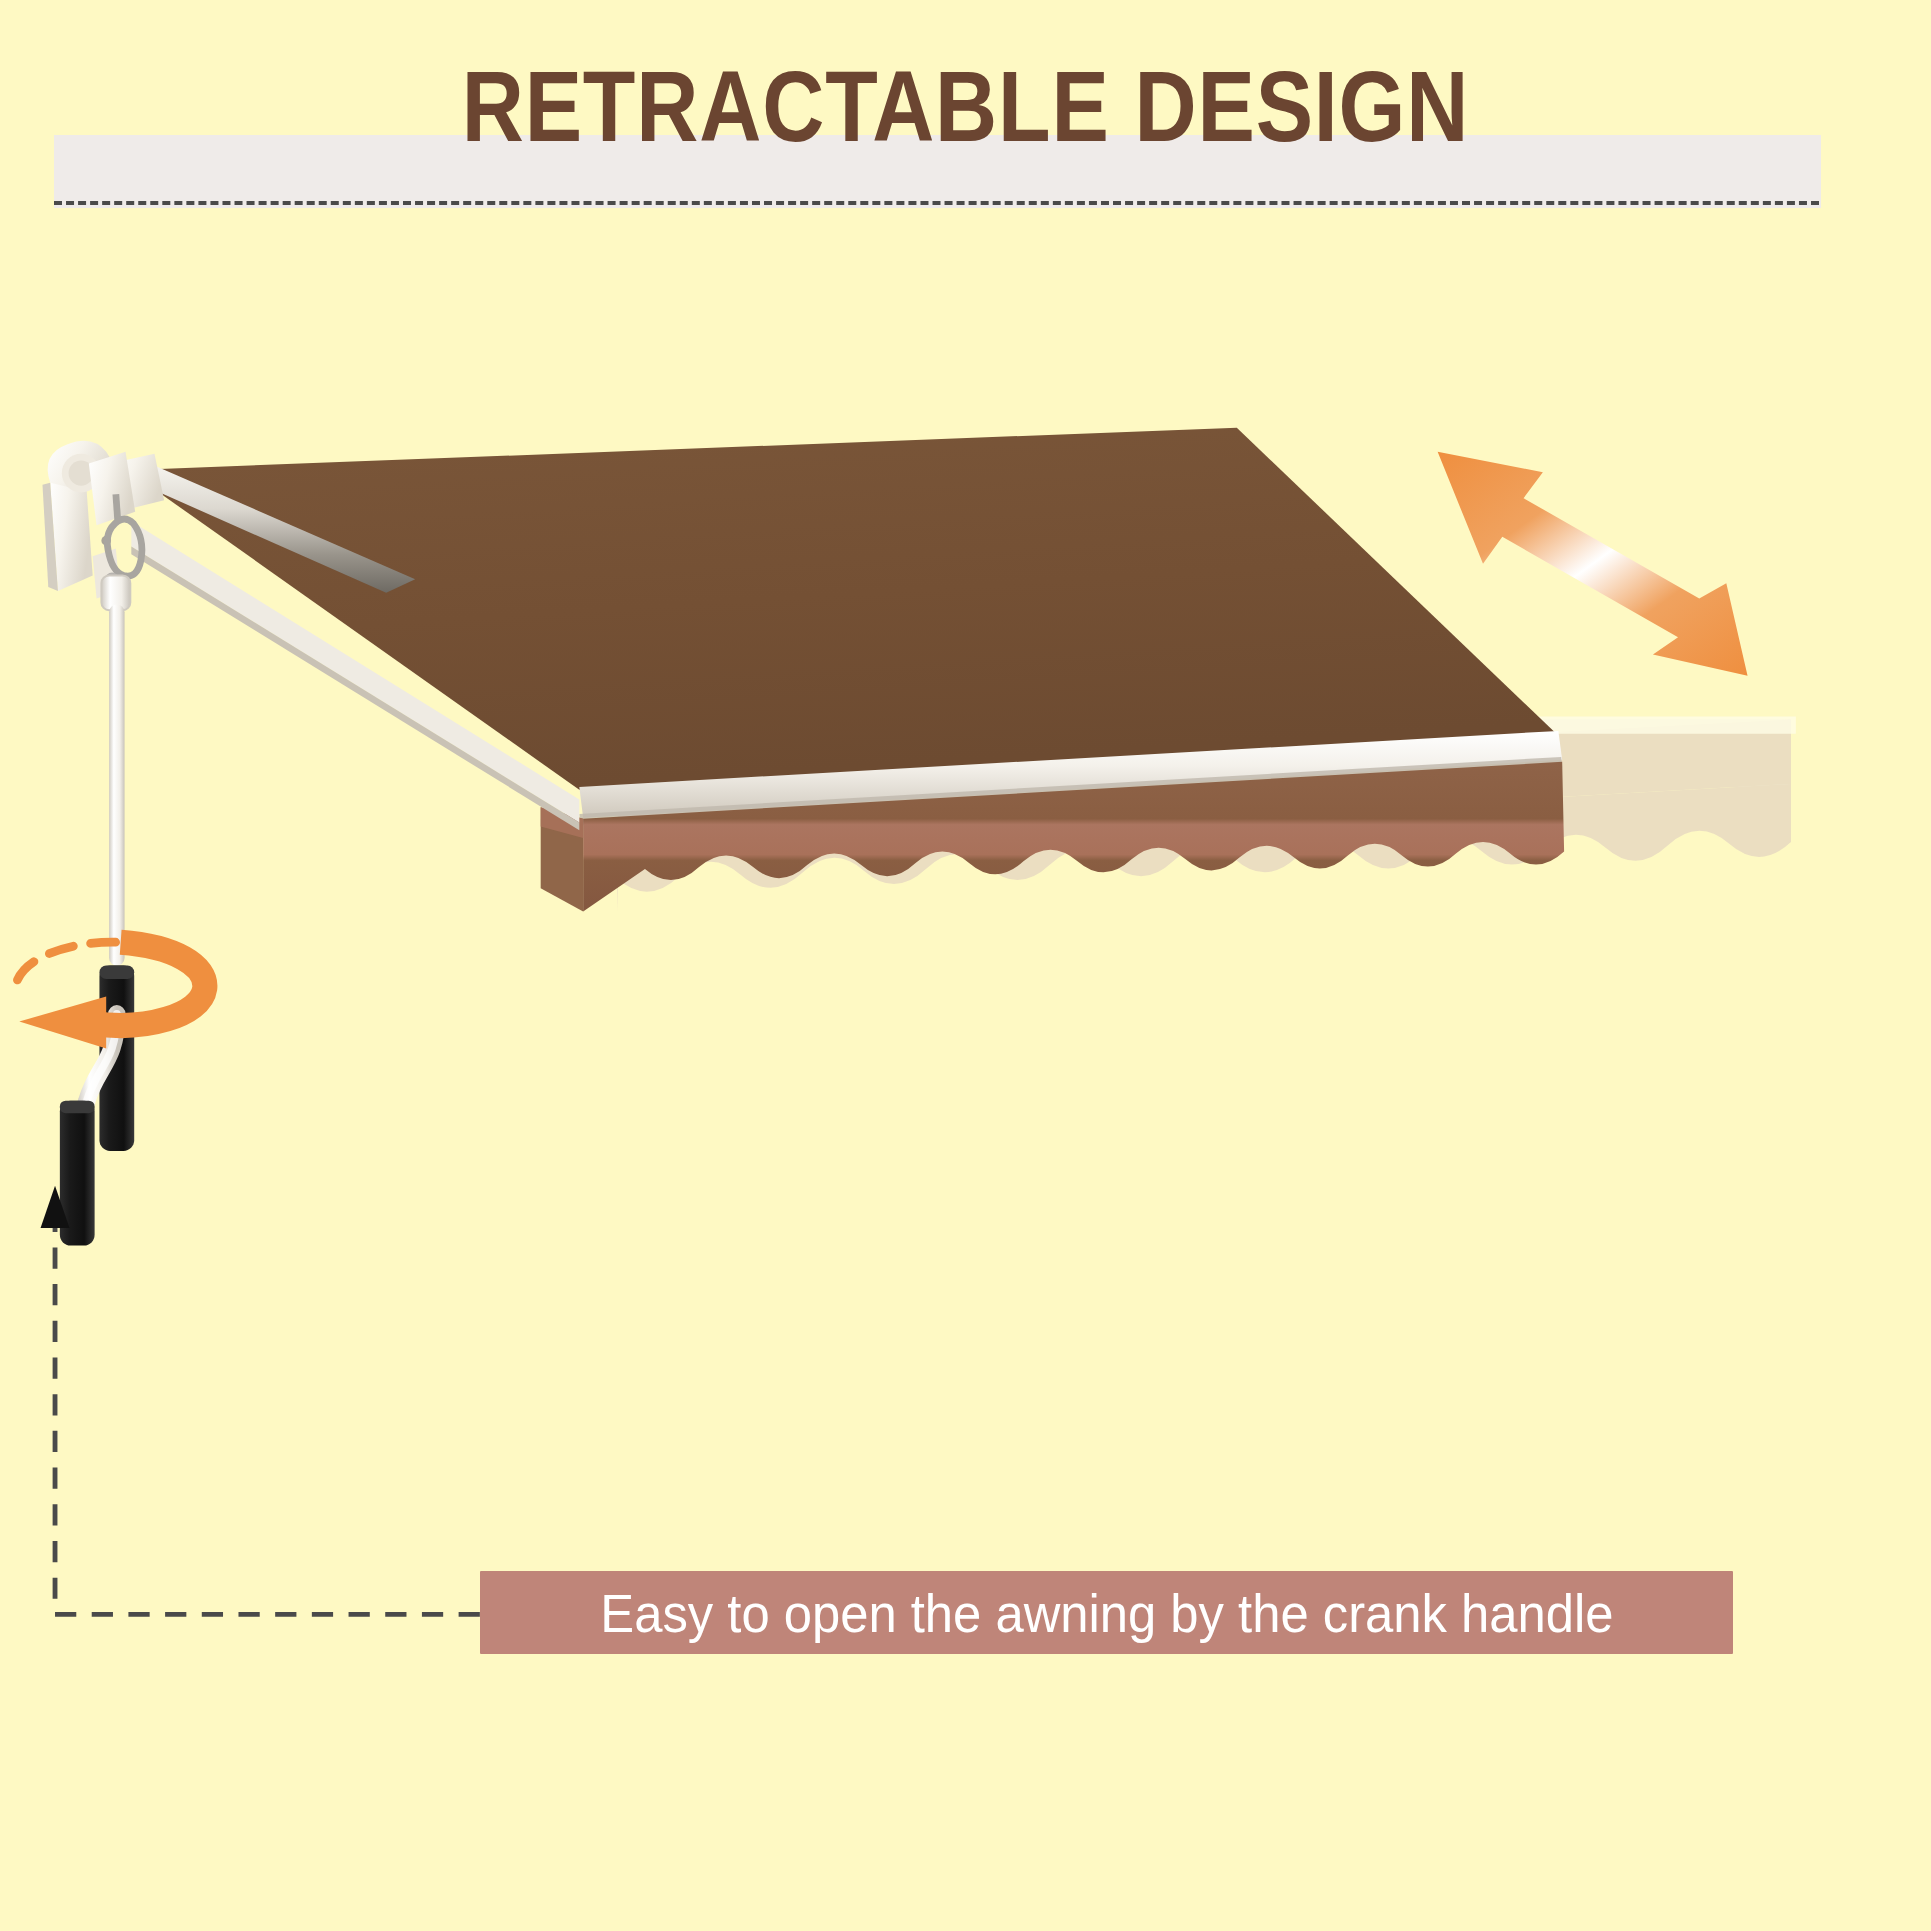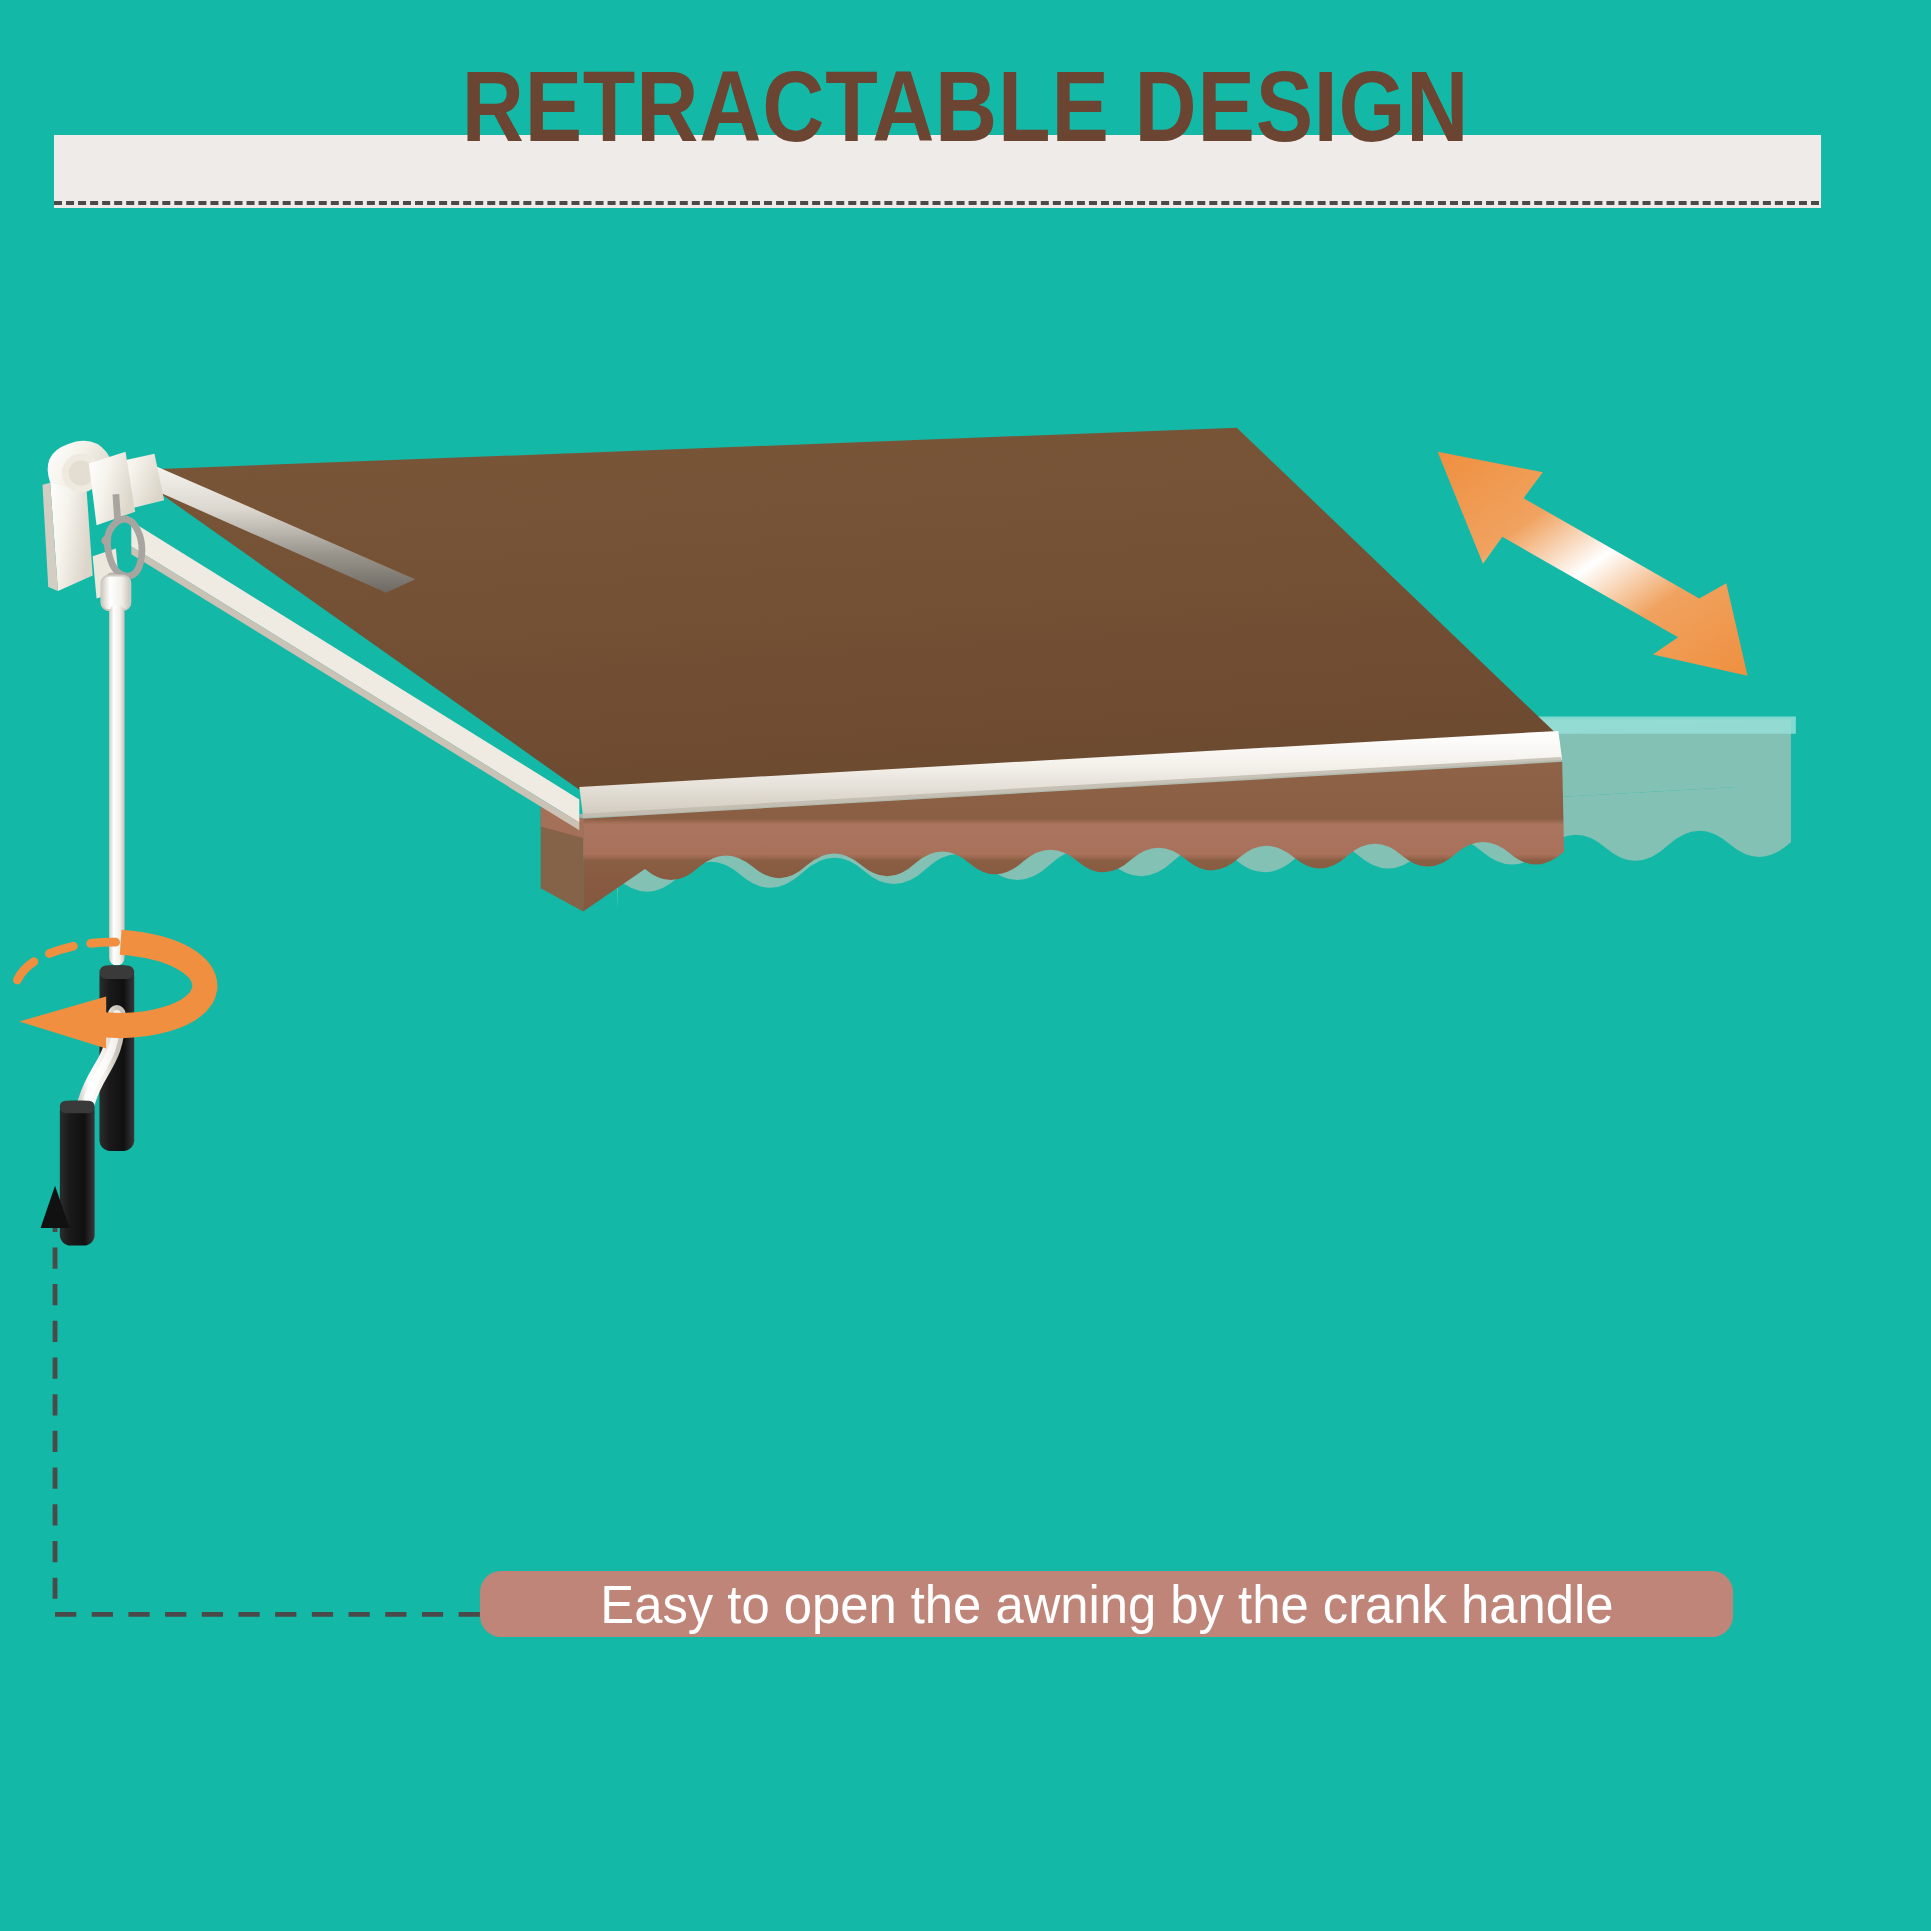--- a/index.html
+++ b/index.html
@@ -4,21 +4,21 @@
 <style>
   html, body {
     margin: 0;
     padding: 0;
     background: #ffffff;
   }
   #page {
     position: relative;
     width: 1931px;
     height: 1931px;
-    background: #14b8a6;
+    background: #fef9c3;
     overflow: hidden;
     font-family: "Liberation Sans", sans-serif;
   }
 
   
   #header-band {
     position: absolute;
     left: 54px;
     top: 135px;
     width: 1767px;
@@ -63,23 +63,23 @@
     width: 1931px;
     height: 1931px;
   }
 
   
   #caption-box {
     position: absolute;
     left: 480px;
     top: 1571px;
     width: 1253px;
-    height: 66px;
+    height: 83px;
     background: #bf8579;
-    border-radius: 21px;
+    border-radius: 1px;
     display: flex;
     align-items: center;
     justify-content: center;
   }
   #caption-text {
     font-family: "Liberation Sans Narrow", "Liberation Sans", sans-serif;
     font-size: 54px;
     line-height: 58px;
     color: #ffffff;
     white-space: nowrap;

